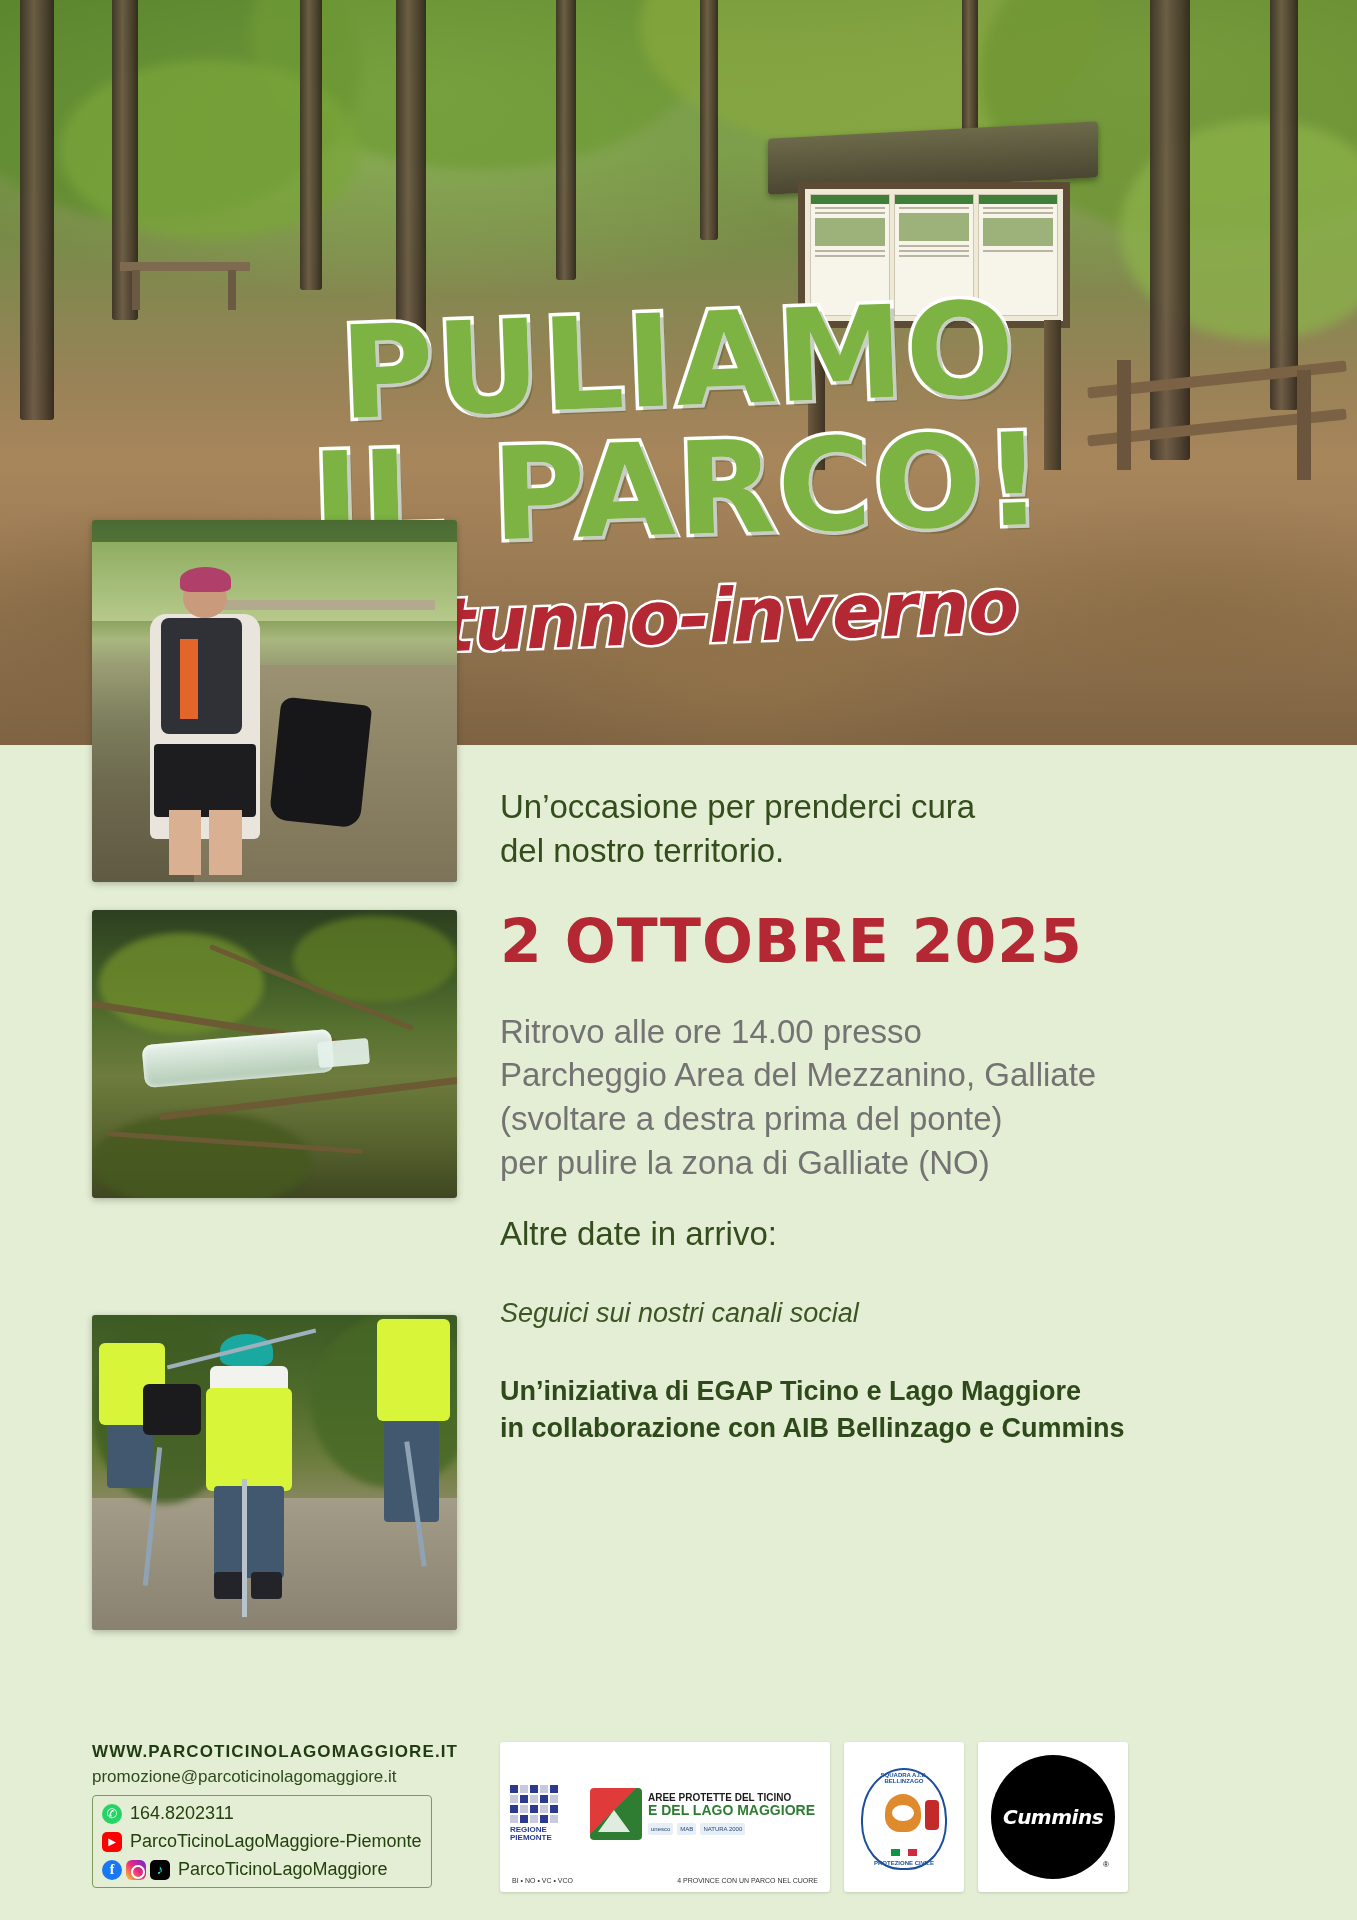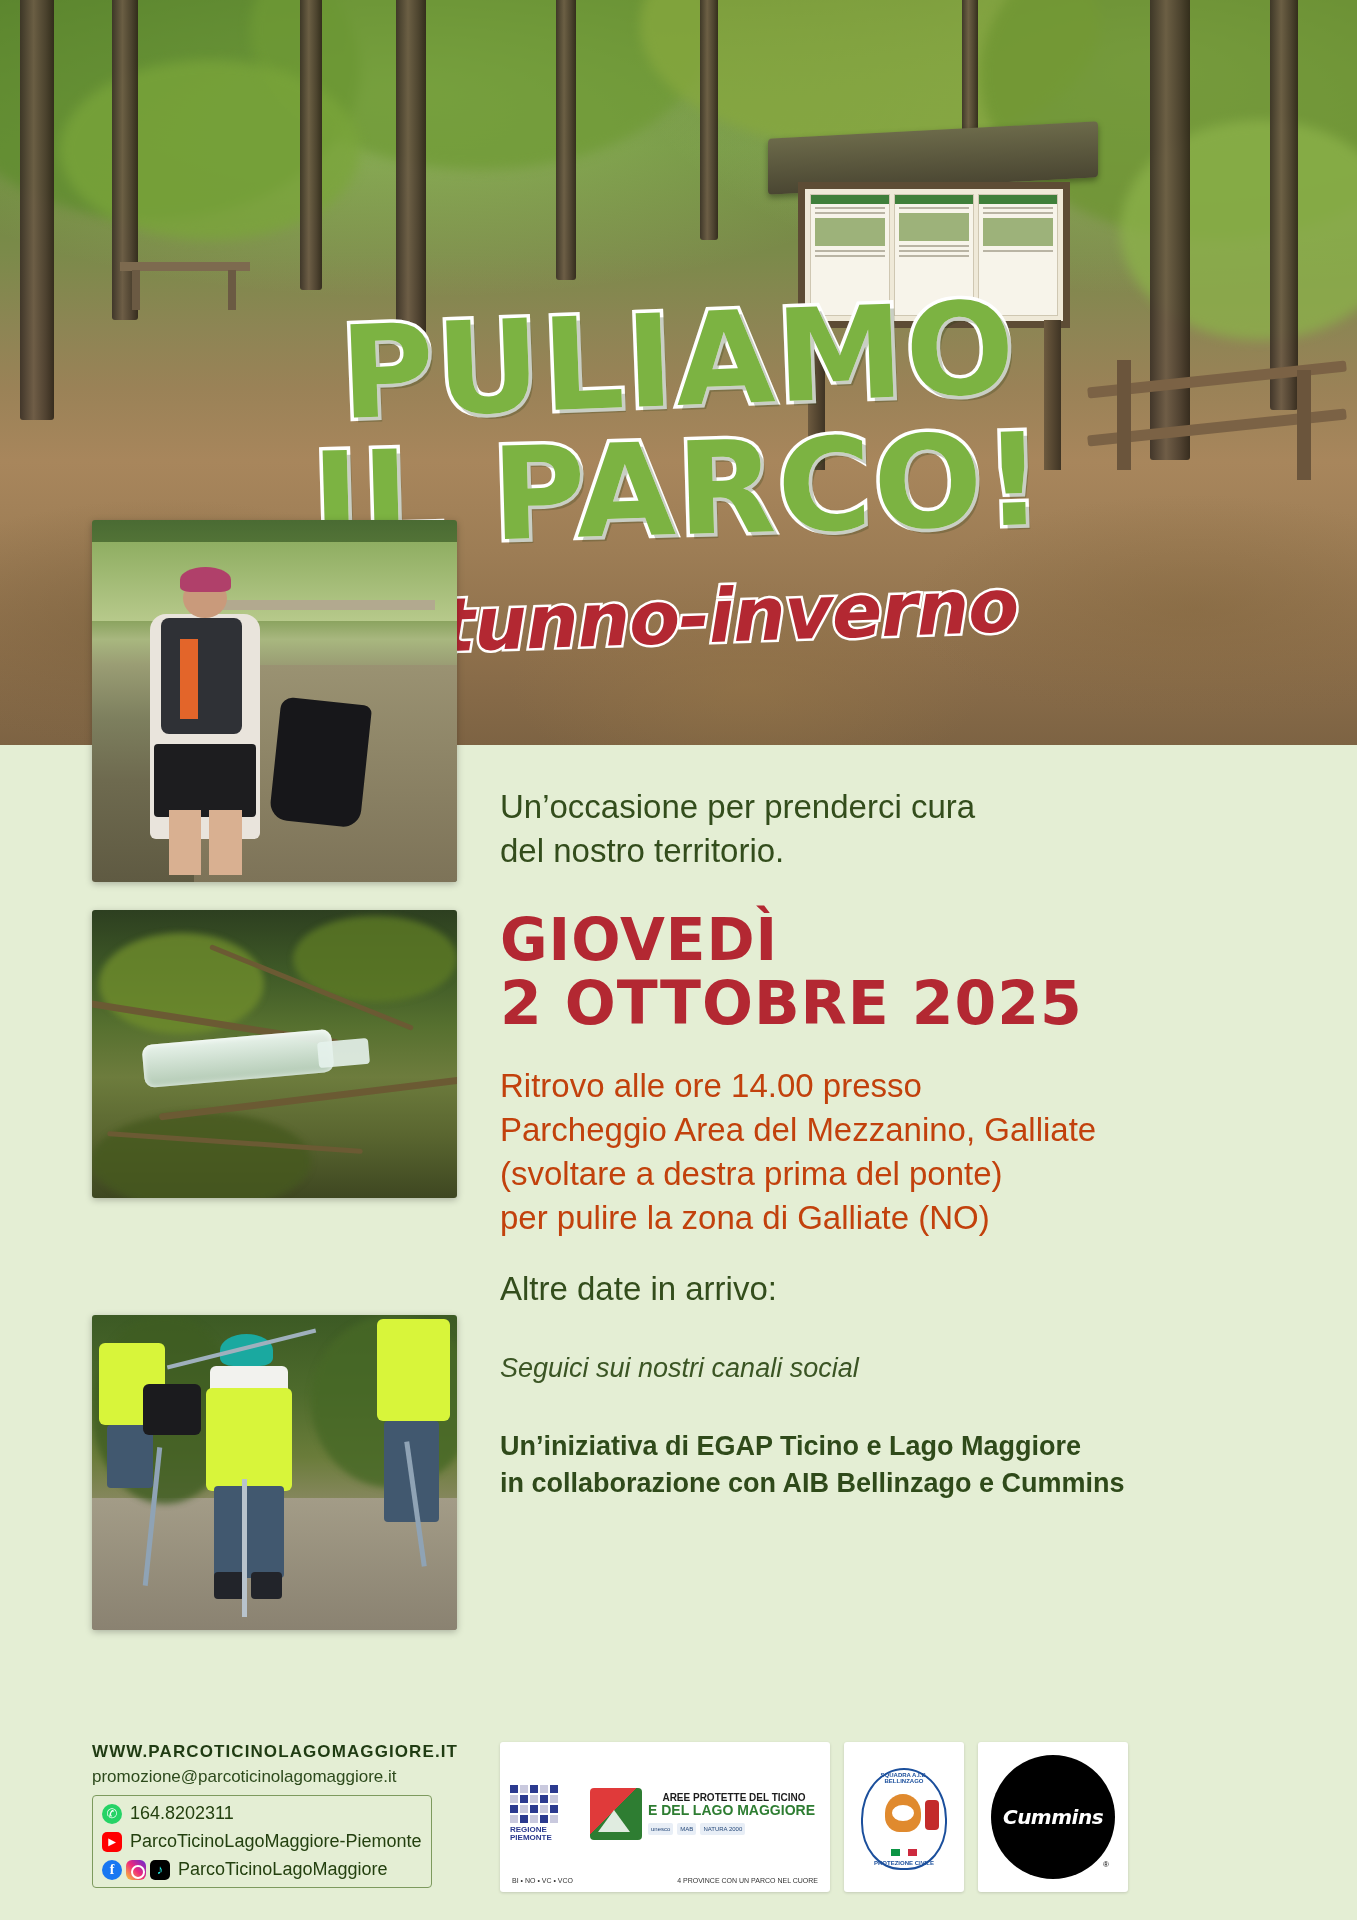--- a/index.html
+++ b/index.html
@@ -234,24 +234,24 @@
     font-family: "DejaVu Sans", sans-serif;
     font-weight: bold;
     color: #b32832;
     font-size: 58px;
     line-height: 1.08;
     letter-spacing: 1px;
     margin-top: 36px;
   }
   .date-big .l2 { font-size: 60px; }
   .details {
-    margin-top: 28px;
+    margin-top: 36px;
     font-size: 33px;
     line-height: 1.33;
-    color: #c2410c;
+    color: #737373;
   }
   .next-label {
     margin-top: 30px;
     font-size: 33px;
     color: #334d1c;
   }
   .next-date {
     font-family: "DejaVu Sans", sans-serif;
     font-weight: bold;
     color: #b32832;
@@ -338,21 +338,21 @@
 
   .pl-inner { display: flex; width: 100%; height: 100%; align-items: center; gap: 6px; }
   .pl-region { width: 74px; }
   .pl-region .grid { display: grid; grid-template-columns: repeat(5, 8px); gap: 2px; }
   .pl-region .grid i { display: block; width: 8px; height: 8px; background: #c9c9de; }
   .pl-region .grid i.on { background: #2b3a8f; }
   .pl-region .rt { font-size: 8px; font-weight: bold; color: #2b3a8f; line-height: 1.05; margin-top: 3px; }
   .pl-mark { width: 52px; height: 52px; background: linear-gradient(135deg,#e03a3a 0%,#e03a3a 45%,#2e7d32 45%,#2e7d32 100%); border-radius: 4px; position: relative; }
   .pl-mark::after { content: ""; position: absolute; left: 8px; bottom: 8px; width: 0; height: 0; border-left: 16px solid transparent; border-right: 16px solid transparent; border-bottom: 22px solid #fff; opacity: .85; }
   .pl-txt { flex: 1; }
-  .pl-txt .t1 { font-size: 10px; font-weight: bold; color: #1c1c1c; line-height: 1.1; text-align: center; }
+  .pl-txt .t1 { font-size: 10px; font-weight: bold; color: #1c1c1c; line-height: 1.1; }
   .pl-txt .t2 { font-size: 14px; font-weight: bold; color: #2e7d32; line-height: 1.1; }
   .pl-badges { display: flex; gap: 4px; margin-top: 5px; }
   .pl-badges span { font-size: 6px; background: #e8eef6; color: #274a7a; padding: 3px 3px; border-radius: 2px; line-height: 1.1; }
   .pl-foot { display: flex; justify-content: space-between; width: 100%; font-size: 7px; color: #333; padding: 0 2px; }
 
   .aib-crest { width: 86px; height: 106px; position: relative; }
   .aib-ring { position: absolute; inset: 4px 0 0 0; border: 2px solid #1b4f9c; border-radius: 50% 50% 46% 46%; background: #fff; }
   .aib-fox { position: absolute; left: 24px; top: 30px; width: 36px; height: 38px; background: #e08a2e; border-radius: 50% 50% 40% 40%; }
   .aib-fox::after { content: ""; position: absolute; left: 7px; top: 11px; width: 22px; height: 16px; background: #fff; border-radius: 50%; }
   .aib-hyd { position: absolute; right: 8px; top: 36px; width: 14px; height: 30px; background: #c32b2b; border-radius: 4px; }
@@ -498,21 +498,20 @@
     <div style="position:absolute;left:14%;top:22%;width:16%;height:16%;background:#1b1b1e;border-radius:6px;"></div>
   </div>
 
   <div class="content">
     <div class="lead">
       <div>Un’occasione per prenderci cura</div>
       <div>del nostro territorio.</div>
     </div>
 
     <div class="date-big">
-      <div>GIOVEDÌ</div>
       <div class="l2">2 OTTOBRE 2025</div>
     </div>
 
     <div class="details">
       <div>Ritrovo alle ore 14.00 presso</div>
       <div>Parcheggio Area del Mezzanino, Galliate</div>
       <div>(svoltare a destra prima del ponte)</div>
       <div>per pulire la zona di Galliate (NO)</div>
     </div>
 

